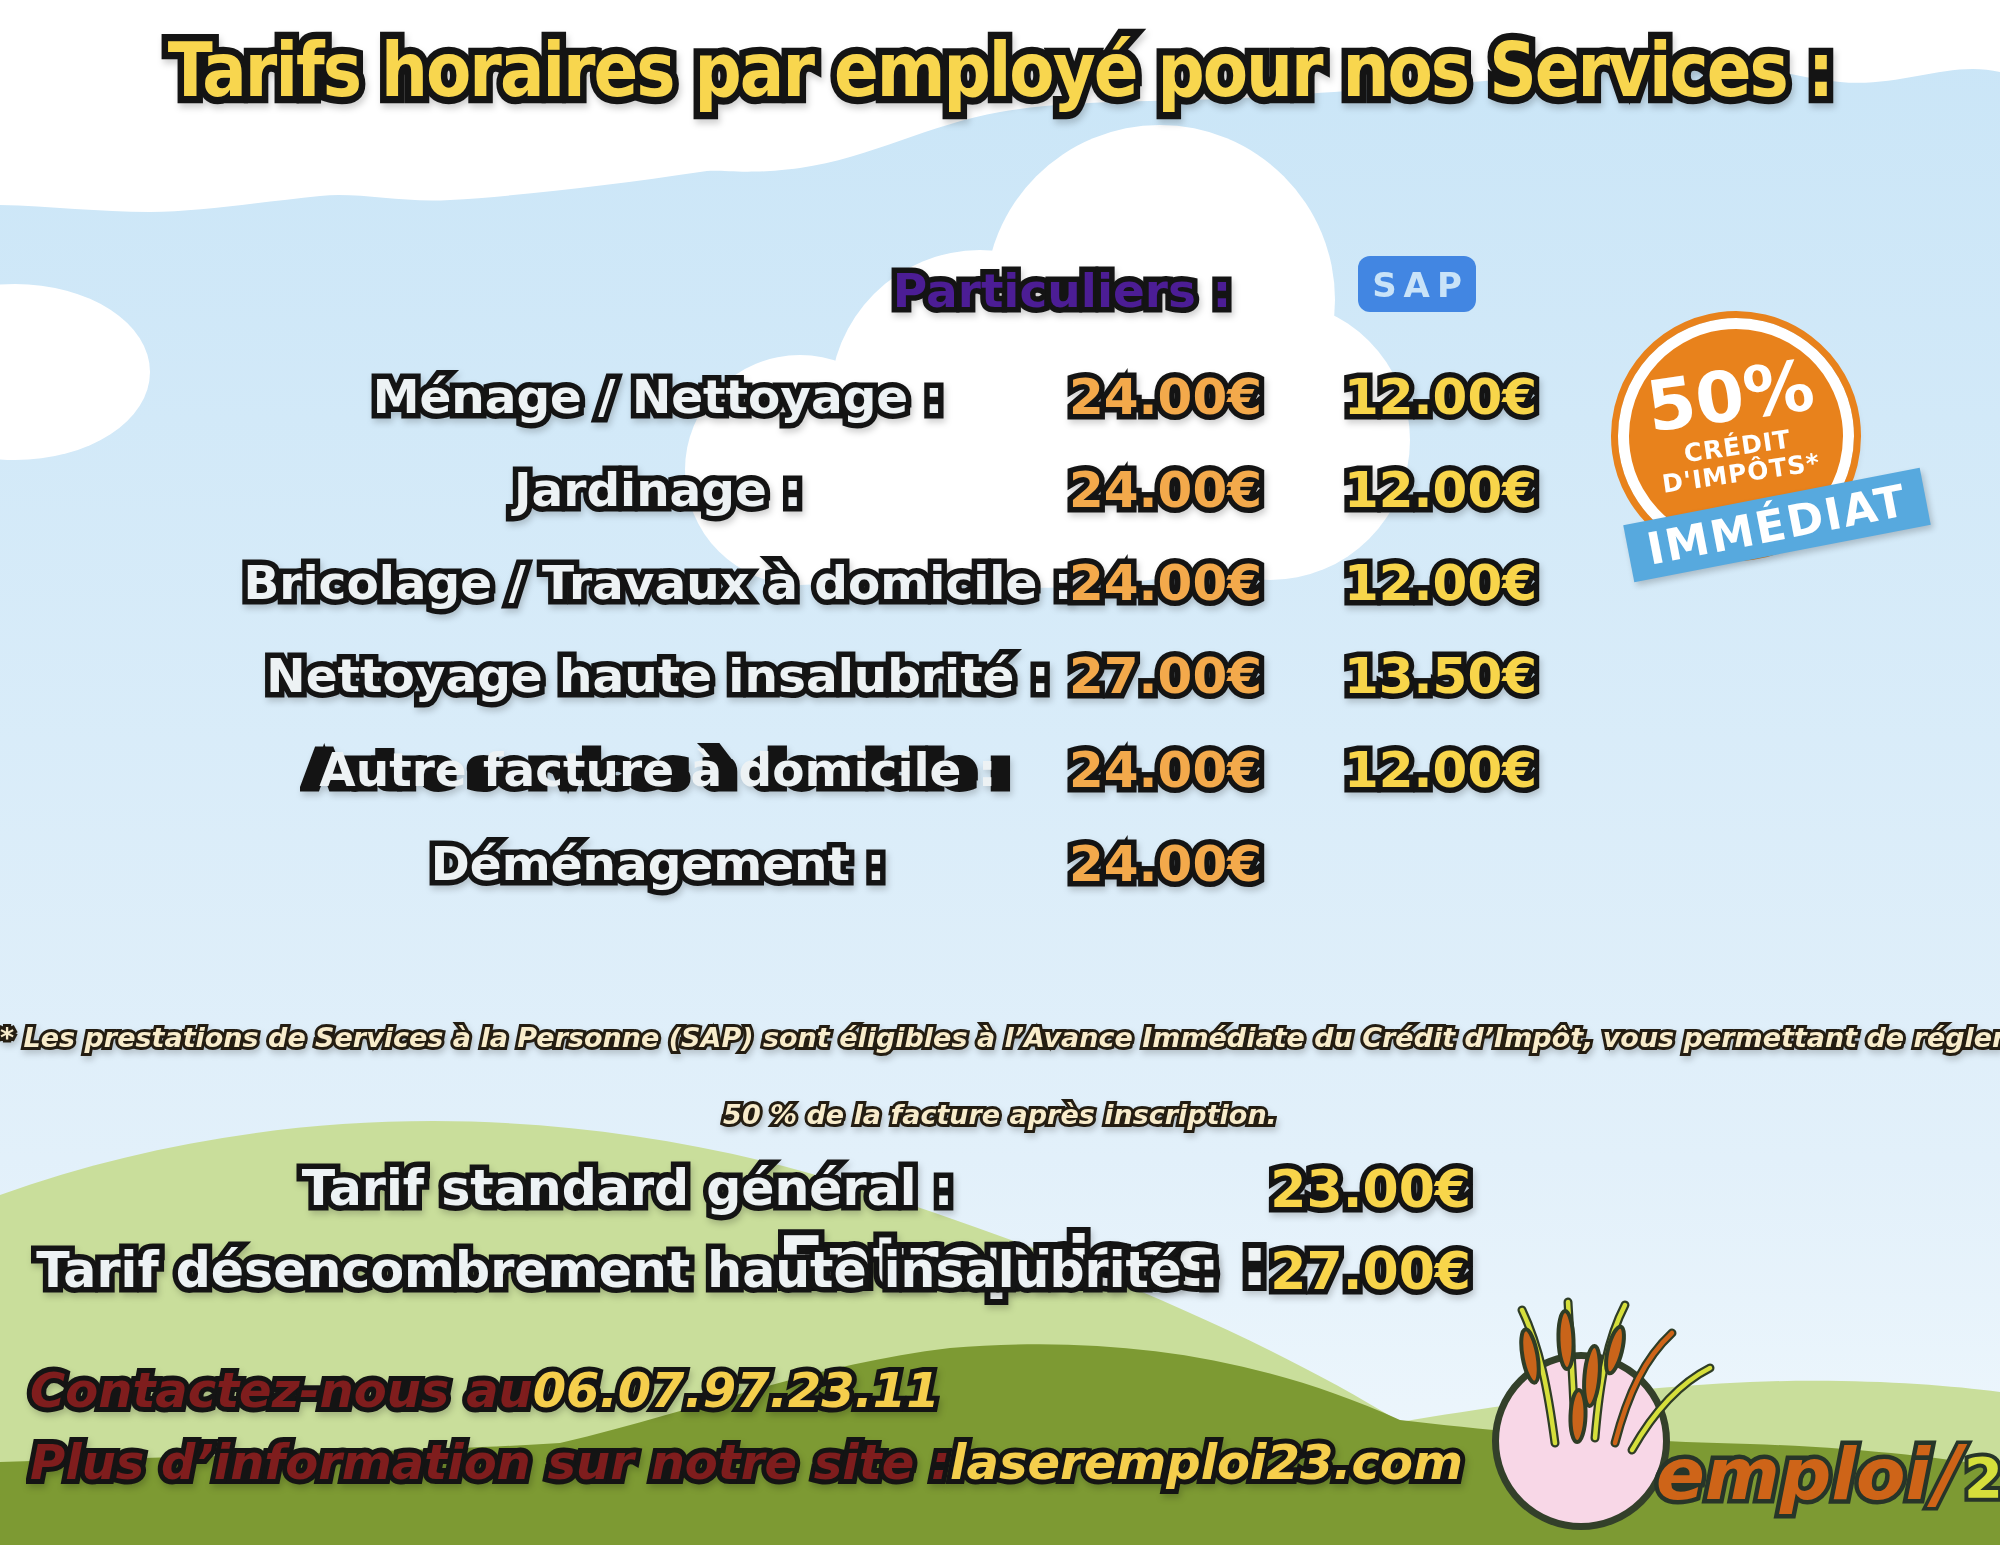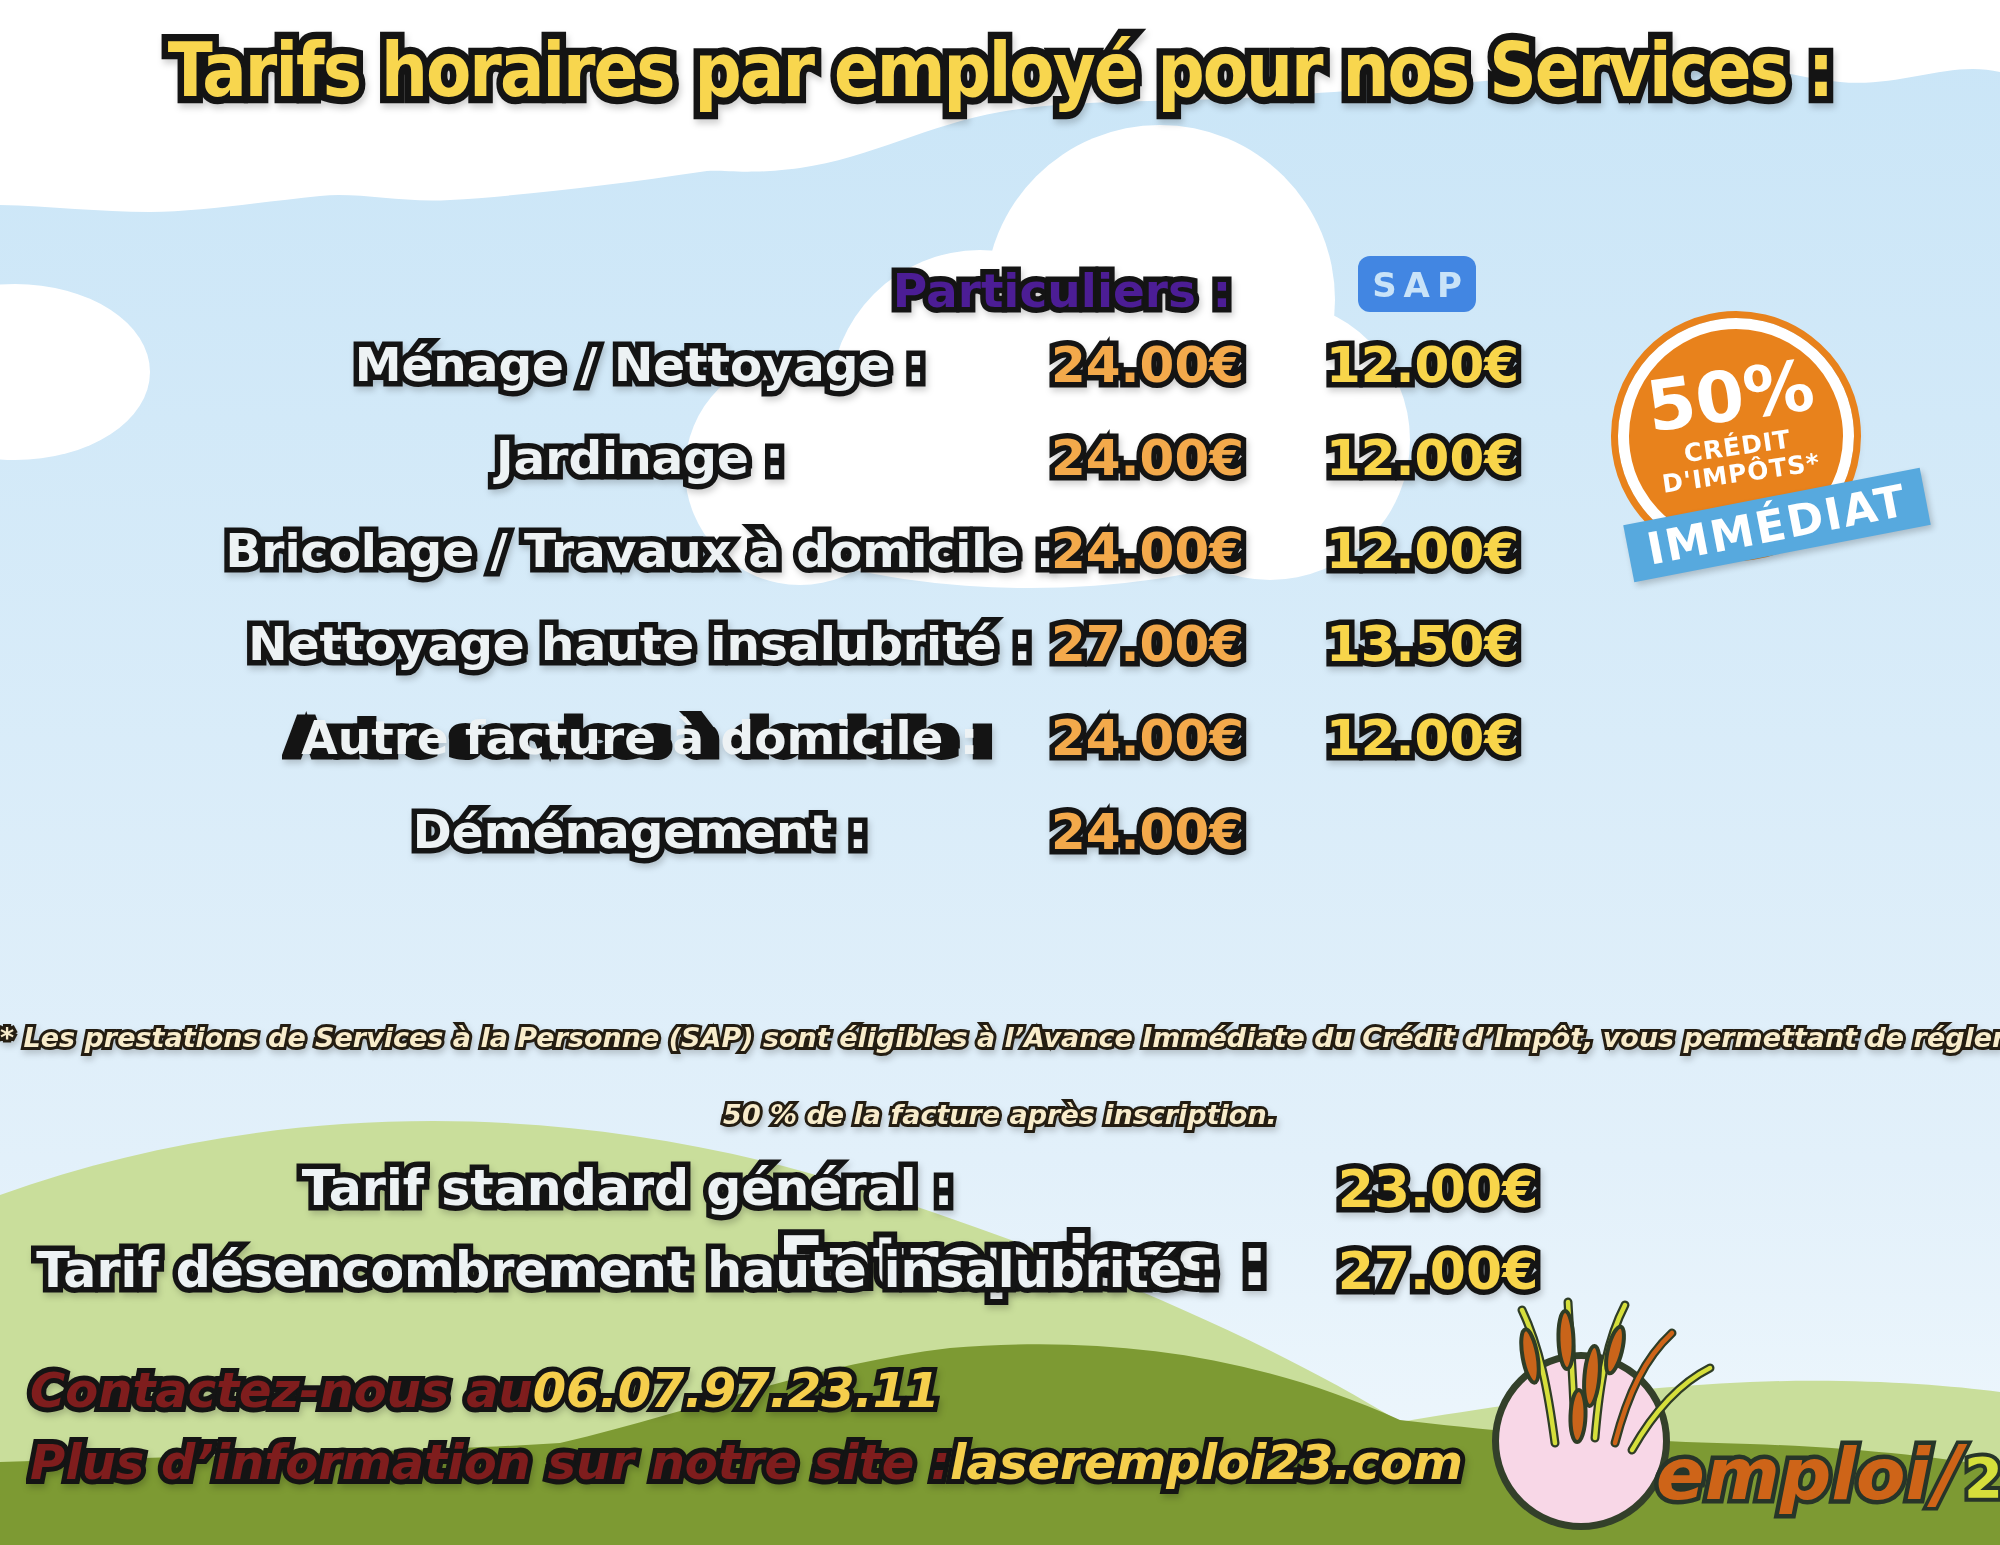--- a/index.html
+++ b/index.html
@@ -24,21 +24,21 @@
     font-size:66px;letter-spacing:-2px;color:#F8D64E;--sw:13px;
     transform:scaleY(1.12);transform-origin:center top;}
 
   .h-part{left:812px;top:186px;width:500px;text-align:center;
     font-size:47px;color:#4c1d95;--sw:11px;}
 
   .sap-badge{left:1358px;top:256px;width:118px;height:56px;border-radius:12px;
     background:#4286E2;color:#C9E3F8;font-weight:bold;font-size:34px;
     line-height:58px;text-align:center;letter-spacing:7px;text-indent:7px;}
 
-  .p-row{position:absolute;left:0;width:1692px;height:66px;}
+  .p-row{position:absolute;left:18px;width:1692px;height:66px;margin-top:32px;}
   .cell{position:absolute;top:0;line-height:66px;}
   .svc{left:40px;width:1200px;text-align:center;font-size:47px;color:#EDF2F4;--sw:11px;}
   .pr1{left:1040px;width:215px;text-align:center;font-size:50px;color:#F3A94B;--sw:11px;}
   .pr2{left:1315px;width:215px;text-align:center;font-size:50px;color:#F8D54A;--sw:11px;}
 
   .fnote{left:0;width:2000px;text-align:center;font-size:27px;font-style:italic;
     color:#F8ECCB;--sw:6px;--sc:#241d12;}
 
   
   .badge{left:1618px;top:318px;width:320px;height:280px;}
@@ -51,21 +51,21 @@
   .badge-l2{font-size:25px;font-weight:bold;line-height:27px;letter-spacing:1px;}
   .badge-ribbon{position:absolute;left:8px;top:178px;width:302px;height:58px;
     background:#57A9DE;transform:rotate(-11deg);color:#ffffff;font-weight:bold;
     font-size:44px;line-height:58px;text-align:center;letter-spacing:2px;
     box-shadow:2px 4px 6px rgba(0,0,0,0.2);}
 
   .h-ent{left:773px;top:1028px;width:500px;text-align:center;
     font-size:68px;color:#EFF3F4;--sw:12px;}
   .e-row{position:absolute;left:0;width:2000px;height:62px;}
   .e-label{left:0;width:1255px;text-align:center;font-size:49px;color:#EDF2F4;--sw:11px;line-height:62px;}
-  .e-price{left:1298px;width:280px;text-align:center;font-size:52px;color:#F8D54A;--sw:11px;line-height:62px;}
+  .e-price{left:1191px;width:280px;text-align:right;font-size:52px;color:#F8D54A;--sw:11px;line-height:62px;}
 
   .c-line{position:absolute;left:30px;font-size:48px;font-style:italic;font-weight:bold;}
   .c-line .o{display:inline-block;}
   .c-white{color:#7f1d1d;--sw:10px;}
   .c-yellow{color:#F5CE4C;--sw:10px;}
 
   
   .logo-circle{left:1492px;top:1352px;width:164px;height:164px;border-radius:50%;
     background:#F8D7E7;border:7px solid #33402a;}
   .logo-line2{left:1656px;top:1438px;display:flex;align-items:flex-end;}

